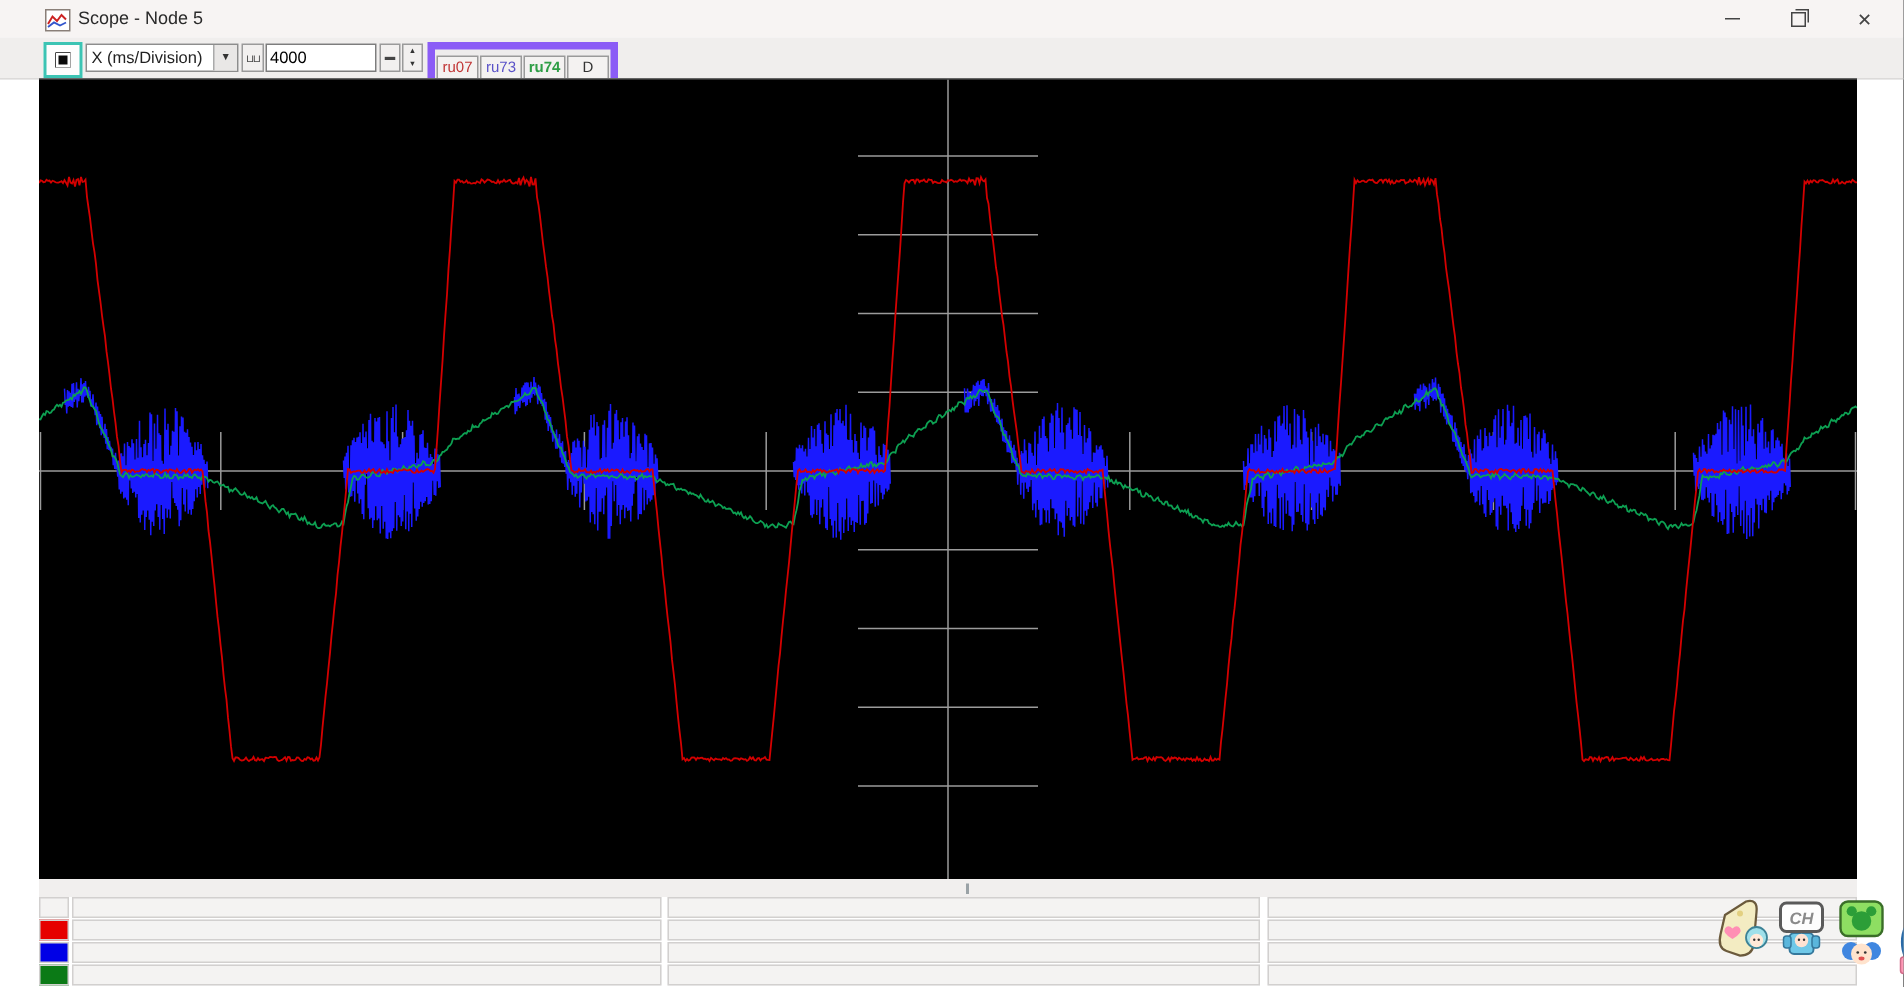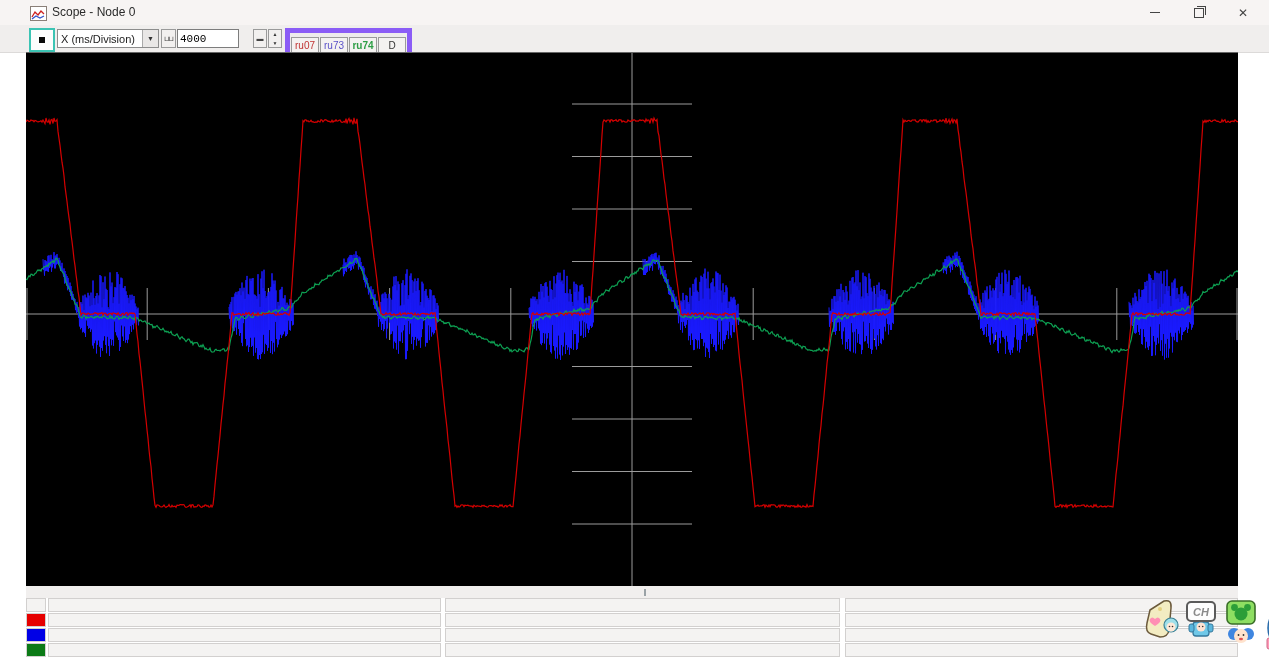--- a/index.html
+++ b/index.html
@@ -21,21 +21,21 @@
   
   .toolbar{position:absolute;left:0;top:25px;width:1269px;height:27px;background:#f0eeed;border-bottom:1px solid #dcdad9;}
   .stop-btn{position:absolute;left:29px;top:3px;width:22px;height:20px;background:#fdfdfd;border:2px solid #3cc4b4;display:flex;align-items:center;justify-content:center;}
   .stop-glyph{width:10px;height:10px;background:#0a0a0a;box-shadow:inset 0 0 0 2px #ffffff,inset 0 0 0 5px #0a0a0a;}
   .dropdown{position:absolute;left:57px;top:4px;width:102px;height:19px;background:#ffffff;border:1px solid #8d8d8d;display:flex;align-items:center;box-sizing:border-box;}
   .dropdown .dd-text{flex:1;font-size:11px;color:#222;padding-left:3px;white-space:nowrap;overflow:hidden;}
   .dd-arrow{width:15px;height:100%;background:#e9e7e6;border-left:1px solid #aaa;display:flex;align-items:center;justify-content:center;font-size:7px;color:#333;}
   .tb-icon-btn{position:absolute;top:4px;height:19px;background:#f2f0ef;border:1px solid #9a9a9a;box-sizing:border-box;display:flex;align-items:center;justify-content:center;color:#444;}
   .btn-uu{left:161px;width:15px;font-size:7px;letter-spacing:-1px;}
   .btn-kb{left:253px;width:14px;font-size:7px;}
-  .tb-input{position:absolute;left:177px;top:4px;width:62px;height:19px;border:1px solid #7d7d7d;background:#fff;font-size:11px;font-family:Liberation Mono, monospace;padding:0 2px;box-sizing:border-box;}
+  .tb-input{position:absolute;left:177px;top:4px;width:74px;height:19px;border:1px solid #7d7d7d;background:#fff;font-size:11px;font-family:Liberation Sans, sans-serif;padding:0 2px;box-sizing:border-box;}
   .spinner{position:absolute;left:268px;top:4px;width:14px;height:19px;border:1px solid #9a9a9a;background:#f2f0ef;box-sizing:border-box;display:flex;flex-direction:column;}
   .spinner div{flex:1;display:flex;align-items:center;justify-content:center;font-size:5px;color:#333;}
   .chan-group{position:absolute;left:285px;top:3px;height:34px;border:5px solid #8b5cf6;background:#eeecec;display:flex;align-items:center;padding:1px;box-sizing:border-box;gap:1px;}
   .chan-btn{width:28px;height:17px;background:#f4f2f1;border:1px solid #9a9a9a;box-sizing:border-box;display:flex;align-items:center;justify-content:center;font-size:10px;}
   
   .plot{position:absolute;left:26px;top:52px;width:1212px;height:533px;background:#000;border-top:1px solid #666;box-sizing:content-box;}
   .plot svg{position:absolute;left:0;top:0;}
   
   .strip{position:absolute;left:26px;top:586px;width:1212px;height:12px;background:#f1efee;}
   .strip-tick{position:absolute;left:618px;top:3px;width:2px;height:7px;background:#9aa2a6;}
@@ -54,21 +54,21 @@
 </head>
 <body>
 
 <div class="titlebar">
   <div class="title-icon">
     <svg width="15" height="13" viewBox="0 0 15 13">
       <polyline points="1,9 4,4 7,7 10,3 13,6" fill="none" stroke="#cc2222" stroke-width="1.3"></polyline>
       <polyline points="1,11 5,8 9,10 13,8" fill="none" stroke="#3355cc" stroke-width="1.3"></polyline>
     </svg>
   </div>
-  <span class="title-text">Scope - Node 0</span>
+  <span class="title-text">Scope - Node 5</span>
   <div class="win-controls">
     <div class="win-btn">
         <div class="glyph-min"></div>
       </div>
     <div class="win-btn">
         <div class="glyph-restore"></div>
       </div>
     <div class="win-btn">
         <span class="glyph-close">✕</span>
       </div>

